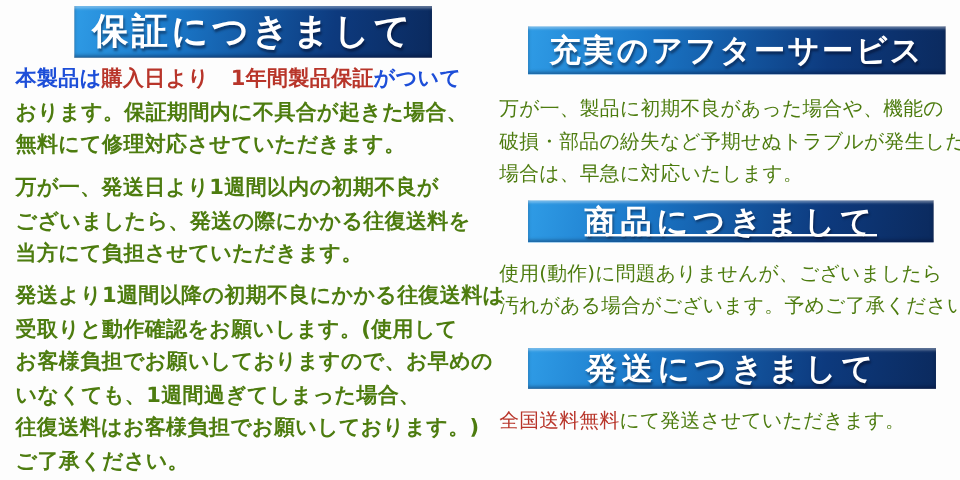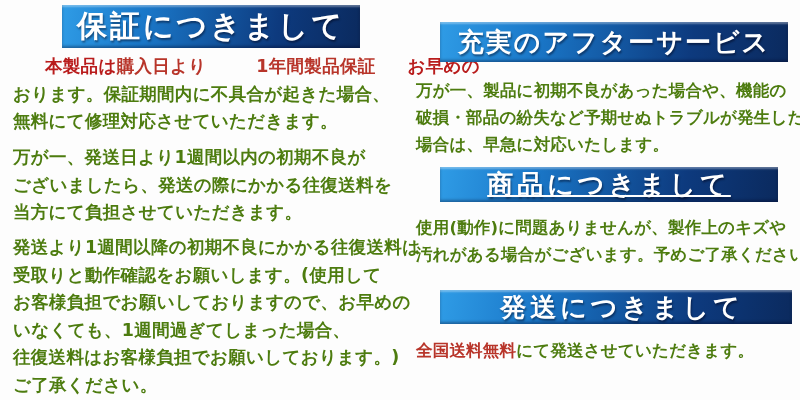--- a/index.html
+++ b/index.html
@@ -20,55 +20,55 @@
     display:flex;align-items:center;justify-content:center;
     text-shadow:1px 2px 2px rgba(0,0,20,.45);
     box-shadow:inset 0 3px 2px -1px rgba(255,255,255,.35), inset 0 -2px 3px rgba(0,0,30,.35);
   }
   .banner-left{
     left:62px;top:5px;width:298px;height:43px;
     font-size:30px;letter-spacing:3px;
   }
   .banner-r1{left:440px;top:22px;width:348px;height:40px;font-size:26px;letter-spacing:2px;}
   .banner-r2{left:440px;top:167px;width:338px;height:35px;font-size:26px;letter-spacing:4px;text-decoration:underline;}
-  .banner-r3{left:440px;top:290px;width:340px;height:34px;font-size:26px;letter-spacing:4px;padding-left:12px;}
+  .banner-r3{left:440px;top:290px;width:340px;height:34px;font-size:26px;letter-spacing:4px;}
 
   
   .para{
     position:absolute;left:13px;width:392px;
     font-size:17.5px;font-weight:700;line-height:27.5px;
     letter-spacing:.3px;white-space:nowrap;
   }
   .p1{top:53px;}
   .p2{top:144px;}
   .p3{top:234px;}
 
   .rtext{
     position:absolute;left:416px;width:380px;
-    font-size:16.5px;font-weight:700;line-height:27px;
+    font-size:16.5px;font-weight:400;line-height:27px;
     letter-spacing:.2px;white-space:nowrap;
   }
   .t1{top:77px;}
   .t2{top:214px;}
   .t3{top:337px;}
 
   .c-body{color:#4d7c0f;}
-  .c-dark{color:#b91c1c;margin-left:32px;}
+  .c-dark{color:#1d4ed8;}
   .c-red{color:#b8352a;}
 </style>
 </head>
 <body>
 
 <div class="canvas">
 
   <div class="banner banner-left">
     <span>保証につきまして</span>
   </div>
   <div class="para p1">
-      <div><span class="c-dark">本製品は</span><span class="c-red">購入日より</span><span class="c-dark">　</span><span class="c-red">1年間製品保証</span><span class="c-dark">お早めの</span></div>
+      <div><span class="c-dark">本製品は</span><span class="c-red">購入日より</span><span class="c-dark">　</span><span class="c-red">1年間製品保証</span><span class="c-dark">がついて</span></div>
       <div><span class="c-body">おります。保証期間内に不具合が起きた場合、</span></div>
       <div><span class="c-body">無料にて修理対応させていただきます。</span></div>
     </div>
   <div class="para p2">
       <div><span class="c-body">万が一、発送日より1週間以内の初期不良が</span></div>
       <div><span class="c-body">ございましたら、発送の際にかかる往復送料を</span></div>
       <div><span class="c-body">当方にて負担させていただきます。</span></div>
     </div>
   <div class="para p3">
       <div><span class="c-body">発送より1週間以降の初期不良にかかる往復送料は</span></div>
@@ -85,21 +85,21 @@
   <div class="rtext t1">
       <div><span class="c-body">万が一、製品に初期不良があった場合や、機能の</span></div>
       <div><span class="c-body">破損・部品の紛失など予期せぬトラブルが発生した</span></div>
       <div><span class="c-body">場合は、早急に対応いたします。</span></div>
     </div>
 
   <div class="banner banner-r2">
     <span>商品につきまして</span>
   </div>
   <div class="rtext t2">
-      <div><span class="c-body">使用(動作)に問題ありませんが、製作上のキズや</span></div>
+      <div><span class="c-body">使用(動作)に問題ありませんが、ございましたら</span></div>
       <div><span class="c-body">汚れがある場合がございます。予めご了承ください。</span></div>
     </div>
 
   <div class="banner banner-r3">
     <span>発送につきまして</span>
   </div>
   <div class="rtext t3">
       <div><span class="c-red">全国送料無料</span><span class="c-body">にて発送させていただきます。</span></div>
     </div>
 

